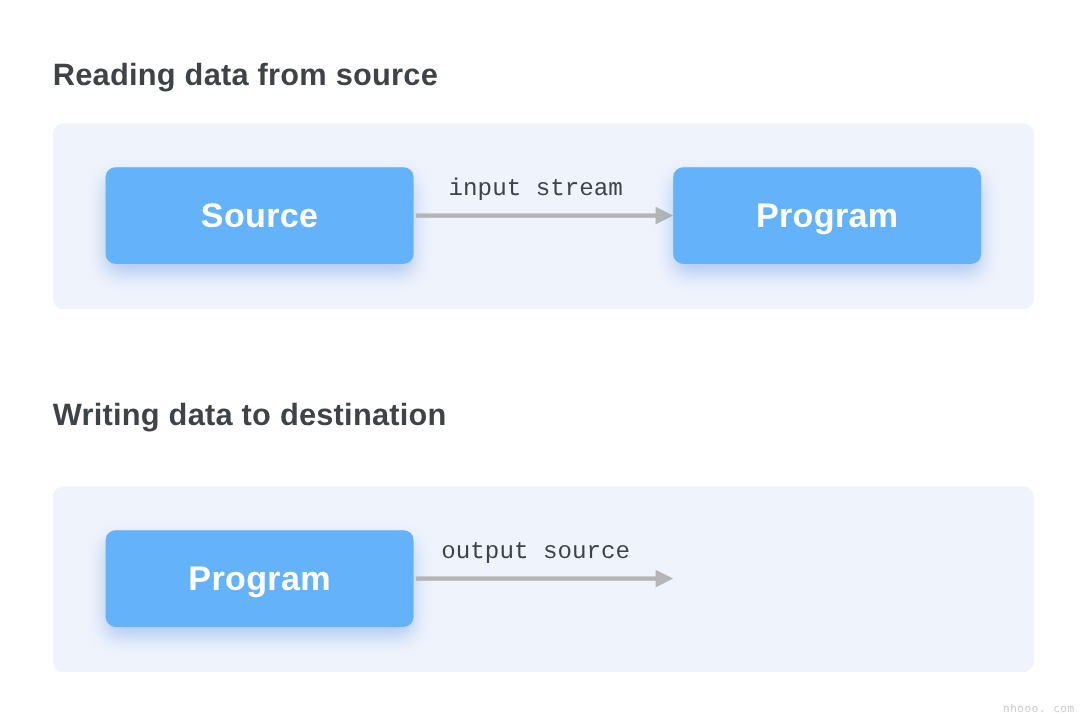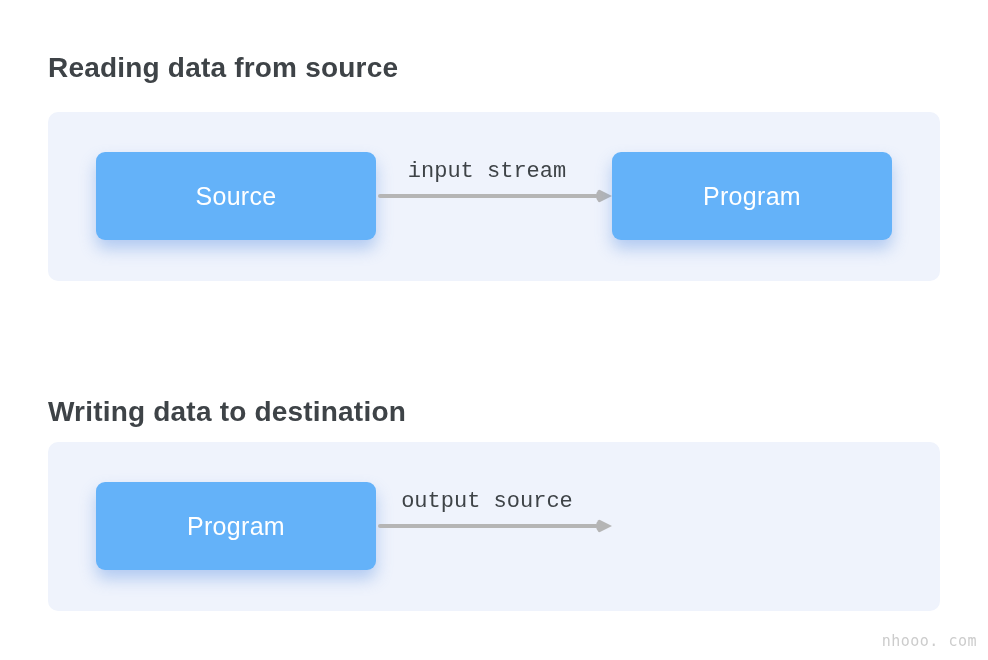--- a/index.html
+++ b/index.html
@@ -1,15 +1,15 @@
 <!DOCTYPE html>
 <html style="--page_bg: #ffffff; --panel_bg: #eff3fc; --box_blue: #64b2f9; --box_text: #ffffff; --heading_text: #3e4347; --label_text: #3e4347; --arrow_gray: #b5b5b5; --watermark_gray: #cccccc;"><head>
 <meta charset="utf-8">
 <style>
-  * { margin: 0; padding: 0; box-sizing: border-box; border-radius: 26px; }
+  * { margin: 0; padding: 0; box-sizing: border-box; }
   html, body {
     width: 988px; height: 660px;
     background: #ffffff;
     font-family: "Liberation Sans", sans-serif;
     overflow: hidden;
     position: relative;
   }
   .page {
     position: relative;
     width: 988px; height: 660px;
@@ -41,22 +41,22 @@
     border-radius: 9px;
     box-shadow: 0 9px 16px rgba(104, 154, 228, 0.45);
     display: flex;
     align-items: center;
     justify-content: center;
   }
   .node.from { left: 48px; }
   .node.to   { left: 564px; }
   .node-label {
     color: var(--box_text, #ffffff);
-    font-size: 25px;
-    font-weight: 400;
+    font-size: 31px;
+    font-weight: 700;
     letter-spacing: 0.3px;
   }
   .arrow {
     position: absolute;
     left: 328px;
     top: 0;
     width: 236px;
     height: 138px;
     font-family: Liberation Mono, monospace;
   }
@@ -83,28 +83,28 @@
     width: 0; height: 0;
     border-top: 8px solid transparent;
     border-bottom: 8px solid transparent;
     border-left: 16px solid var(--arrow_gray, #b5b5b5);
   }
   .watermark {
     position: absolute;
     right: 11px;
     bottom: 10px;
     font-family: "DejaVu Sans Mono", monospace;
-    font-size: 15px;
+    font-size: 10px;
     color: var(--watermark_gray, #cccccc);
     letter-spacing: 0.5px;
   }
   
   .heading.s0 { top: 51px; }
   .panel.s0   { top: 112px; }
-  .heading.s1 { top: 395px; }
+  .heading.s1 { top: 360px; }
   .panel.s1   { top: 442px; }
 </style>
 </head>
 <body>
 
 <div class="page">
 
   <h1 class="heading s0">Reading data from source</h1>
 
   <div class="panel s0">

